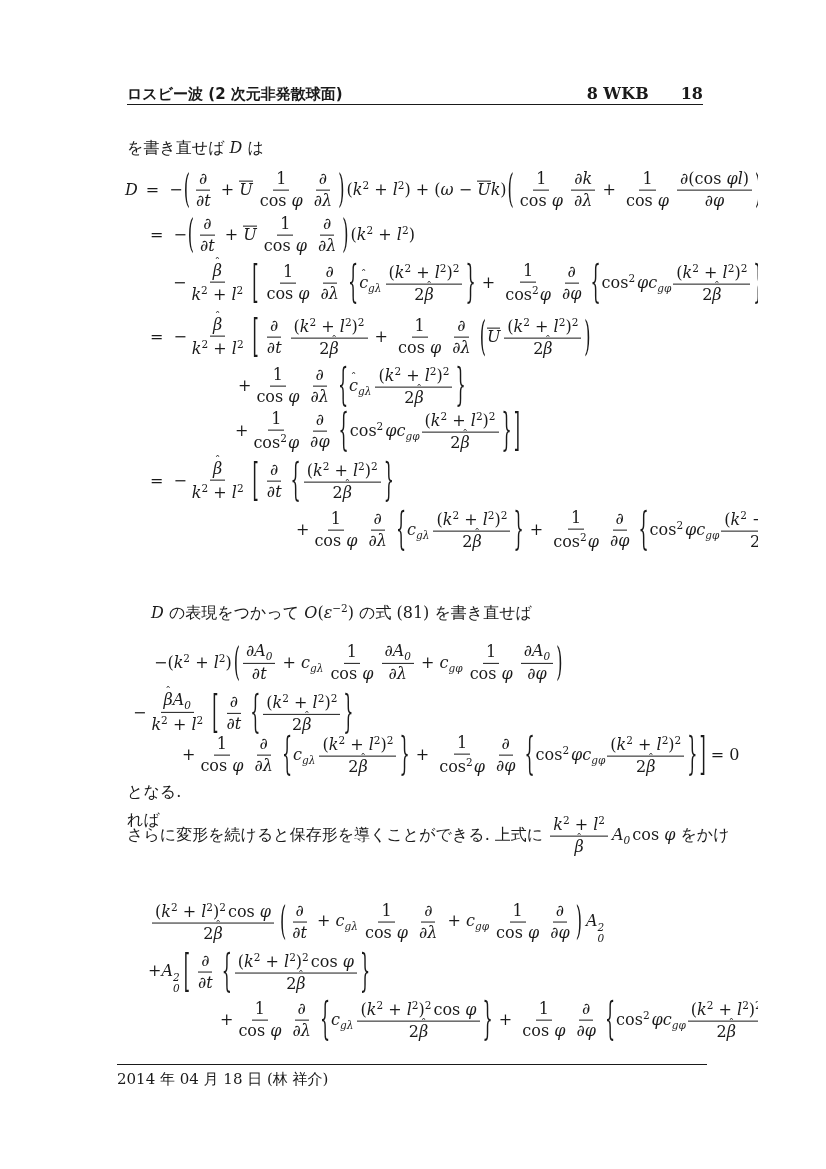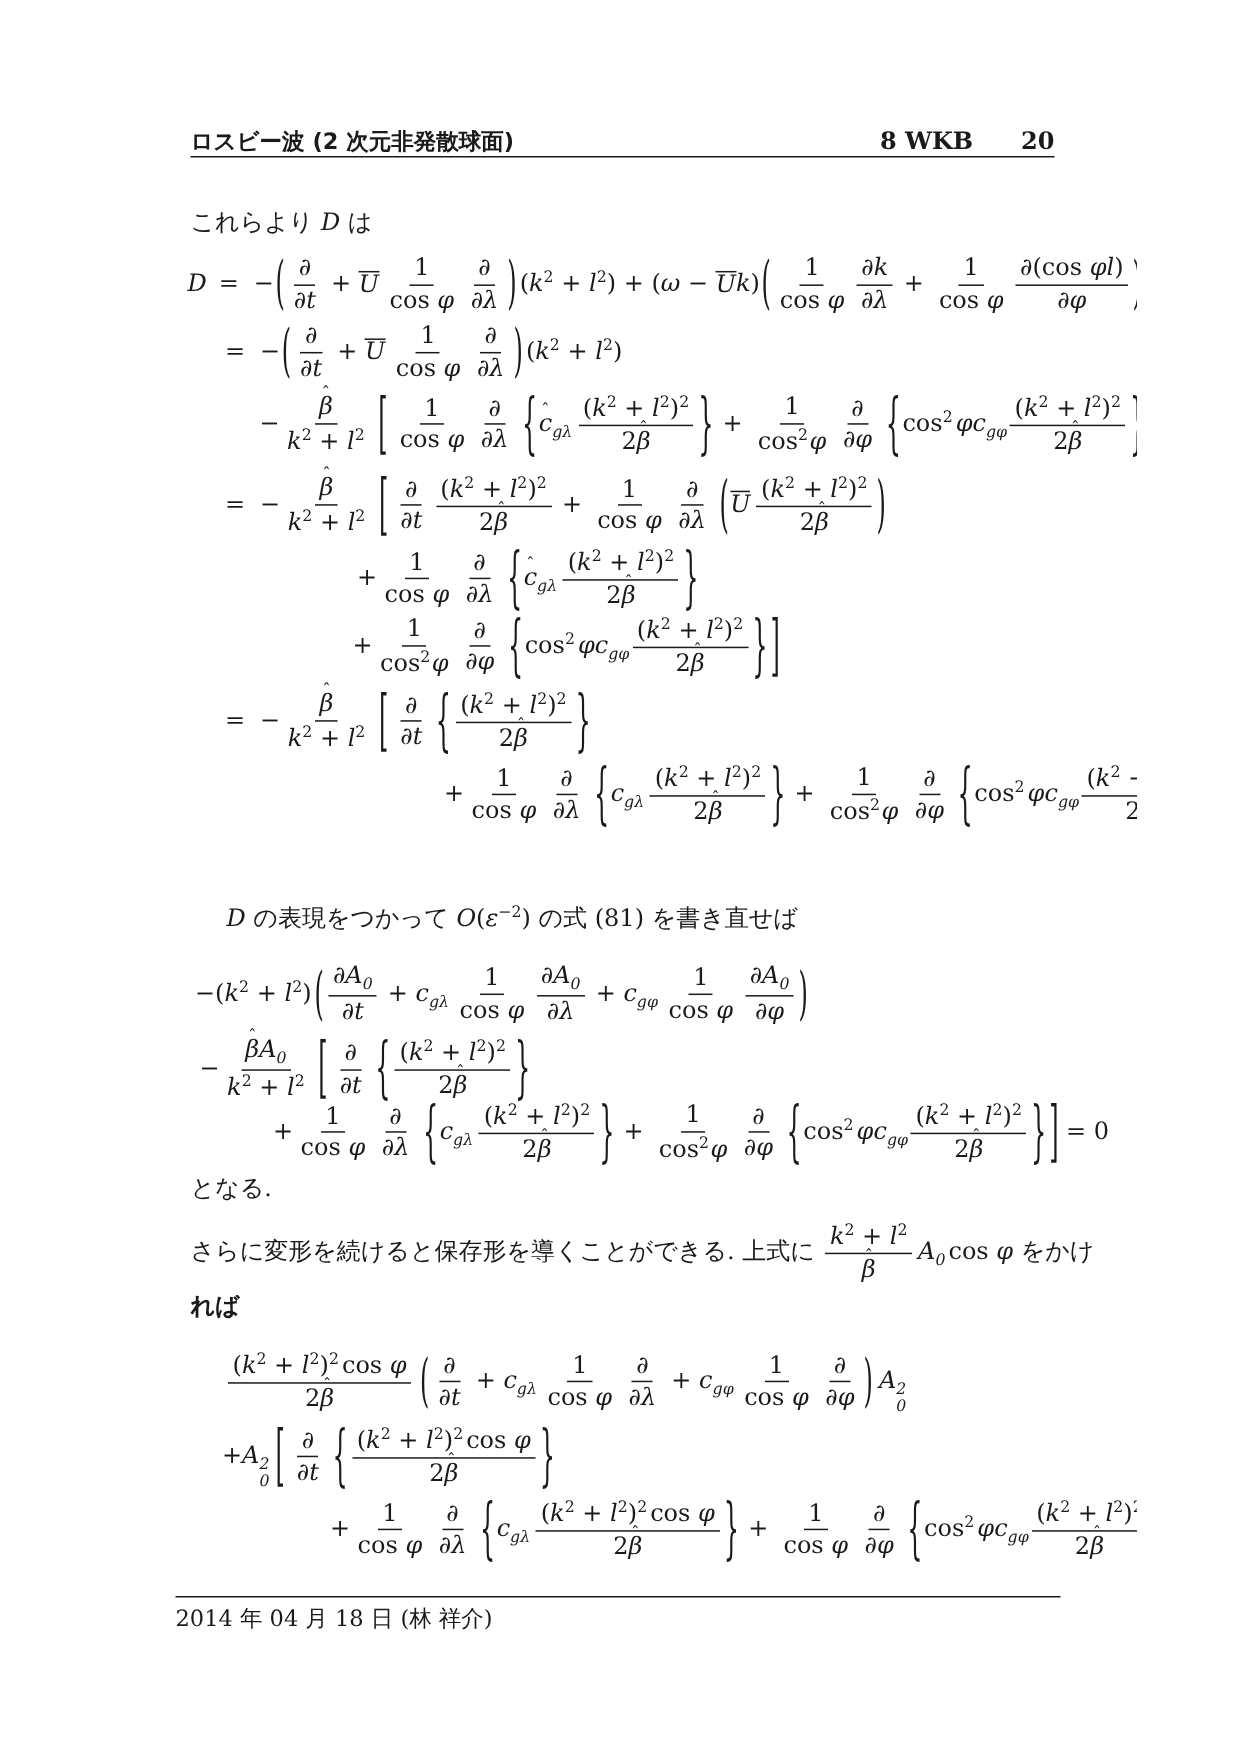--- a/index.html
+++ b/index.html
@@ -32,27 +32,27 @@
   .gap{display:inline-block;}
 </style>
 </head>
 <body>
 
 <div id="page">
   <div class="hdr">
     <span class="hdr-left">ロスビー波 (2 次元非発散球面)</span>
     <span class="hdr-right">
       <span>8  WKB</span>
-      <span>20</span>
+      <span>18</span>
     </span>
   </div>
   <div class="rule" id="hdr-rule"></div>
 
   <div id="content">
-      <div class="line" style="left: 127px; top: 148px;"><span class="rm">これらより </span><span class="it">D</span><span class="rm"> は</span></div>
+      <div class="line" style="left: 127px; top: 148px;"><span class="rm">を書き直せば </span><span class="it">D</span><span class="rm"> は</span></div>
       <div class="line" style="left: 125px; top: 190px;"><span class="it">D</span><span class="gap" style="width: 8px;"></span><span class="rm">=</span><span class="gap" style="width: 10px;"></span><span class="rm">−</span><span class="bd" style="transform: scaleY(2.4);">(</span><span class="frac">
           <span class="fn"><span class="rm">∂</span></span>
           <span class="fd"><span class="rm">∂</span><span class="it">t</span></span>
         </span><span class="rm"> + </span><span class="ol">U</span><span class="gap" style="width: 2px;"></span><span class="frac">
           <span class="fn"><span class="rm">1</span></span>
           <span class="fd"><span class="rm">cos </span><span class="it">φ</span></span>
         </span><span class="gap" style="width: 1px;"></span><span class="frac">
           <span class="fn"><span class="rm">∂</span></span>
           <span class="fd"><span class="rm">∂</span><span class="it">λ</span></span>
         </span><span class="bd" style="transform: scaleY(2.4);">)</span><span class="gap" style="width: 1px;"></span><span class="rm">(</span><span class="it">k</span><span class="sup">2</span><span class="rm"> + </span><span class="it">l</span><span class="sup">2</span><span class="rm">) + (</span><span class="it">ω</span><span class="rm"> − </span><span class="ol">U</span><span class="it">k</span><span class="rm">)</span><span class="bd" style="transform: scaleY(2.4);">(</span><span class="frac">
@@ -162,21 +162,21 @@
           <span class="fn"><span class="rm">1</span></span>
           <span class="fd"><span class="rm">cos</span><span class="sup">2</span><span class="gap" style="width: 1px;"></span><span class="it">φ</span></span>
         </span><span class="gap" style="width: 1px;"></span><span class="frac">
           <span class="fn"><span class="rm">∂</span></span>
           <span class="fd"><span class="rm">∂</span><span class="it">φ</span></span>
         </span><span class="gap" style="width: 3px;"></span><span class="bd" style="transform: scaleY(2.8);">{</span><span class="rm">cos</span><span class="sup">2</span><span class="gap" style="width: 2px;"></span><span class="it">φc</span><span class="sub">gφ</span><span class="frac">
           <span class="fn"><span class="rm">(</span><span class="it">k</span><span class="sup">2</span><span class="rm"> + </span><span class="it">l</span><span class="sup">2</span><span class="rm">)</span><span class="sup">2</span></span>
           <span class="fd"><span class="rm">2</span><span class="hatw"><span class="acc">ˆ</span><span>β</span></span></span>
         </span><span class="bd" style="transform: scaleY(2.8);">}</span><span class="bd" style="transform: scaleY(2.8);">]</span></div>
       <div class="line" style="left: 127px; top: 612px; margin-left: 24px;"><span class="it">D</span><span class="rm"> の表現をつかって </span><span class="it">O</span><span class="rm">(</span><span class="it">ε</span><span class="sup">−2</span><span class="rm">) の式 (81) を書き直せば</span></div>
-      <div class="line" style="left: 130px; top: 663px;"><span class="rm">−(</span><span class="it">k</span><span class="sup">2</span><span class="rm"> + </span><span class="it">l</span><span class="sup">2</span><span class="rm">)</span><span class="gap" style="width: 1px;"></span><span class="bd" style="transform: scaleY(2.4);">(</span><span class="frac">
+      <div class="line" style="left: 154px; top: 663px;"><span class="rm">−(</span><span class="it">k</span><span class="sup">2</span><span class="rm"> + </span><span class="it">l</span><span class="sup">2</span><span class="rm">)</span><span class="gap" style="width: 1px;"></span><span class="bd" style="transform: scaleY(2.4);">(</span><span class="frac">
           <span class="fn"><span class="rm">∂</span><span class="it">A</span><span class="sub">0</span></span>
           <span class="fd"><span class="rm">∂</span><span class="it">t</span></span>
         </span><span class="rm"> + </span><span class="it">c</span><span class="sub">gλ</span><span class="gap" style="width: 2px;"></span><span class="frac">
           <span class="fn"><span class="rm">1</span></span>
           <span class="fd"><span class="rm">cos </span><span class="it">φ</span></span>
         </span><span class="gap" style="width: 1px;"></span><span class="frac">
           <span class="fn"><span class="rm">∂</span><span class="it">A</span><span class="sub">0</span></span>
           <span class="fd"><span class="rm">∂</span><span class="it">λ</span></span>
         </span><span class="rm"> + </span><span class="it">c</span><span class="sub">gφ</span><span class="gap" style="width: 2px;"></span><span class="frac">
           <span class="fn"><span class="rm">1</span></span>
@@ -212,21 +212,21 @@
           <span class="fd"><span class="rm">∂</span><span class="it">φ</span></span>
         </span><span class="gap" style="width: 3px;"></span><span class="bd" style="transform: scaleY(2.8);">{</span><span class="rm">cos</span><span class="sup">2</span><span class="gap" style="width: 2px;"></span><span class="it">φc</span><span class="sub">gφ</span><span class="frac">
           <span class="fn"><span class="rm">(</span><span class="it">k</span><span class="sup">2</span><span class="rm"> + </span><span class="it">l</span><span class="sup">2</span><span class="rm">)</span><span class="sup">2</span></span>
           <span class="fd"><span class="rm">2</span><span class="hatw"><span class="acc">ˆ</span><span>β</span></span></span>
         </span><span class="bd" style="transform: scaleY(2.8);">}</span><span class="bd" style="transform: scaleY(2.8);">]</span><span class="gap" style="width: 4px;"></span><span class="rm">= 0</span></div>
       <div class="line" style="left: 127px; top: 792px;"><span class="rm">となる.</span></div>
       <div class="line" style="left: 127px; top: 835px;"><span class="rm">さらに変形を続けると保存形を導くことができる. 上式に </span><span class="frac">
           <span class="fn"><span class="it">k</span><span class="sup">2</span><span class="rm"> + </span><span class="it">l</span><span class="sup">2</span></span>
           <span class="fd"><span class="hatw"><span class="acc">ˆ</span><span>β</span></span></span>
         </span><span class="gap" style="width: 2px;"></span><span class="it">A</span><span class="sub">0</span><span class="gap" style="width: 2px;"></span><span class="rm">cos </span><span class="it">φ</span><span class="rm"> をかけ</span></div>
-      <div class="line" style="left: 127px; top: 871px; font-weight: bold;"><span class="rm">れば</span></div>
+      <div class="line" style="left: 127px; top: 820px;"><span class="rm">れば</span></div>
       <div class="line" style="left: 150px; top: 922px;"><span class="frac">
           <span class="fn"><span class="rm">(</span><span class="it">k</span><span class="sup">2</span><span class="rm"> + </span><span class="it">l</span><span class="sup">2</span><span class="rm">)</span><span class="sup">2</span><span class="gap" style="width: 2px;"></span><span class="rm">cos </span><span class="it">φ</span></span>
           <span class="fd"><span class="rm">2</span><span class="hatw"><span class="acc">ˆ</span><span>β</span></span></span>
         </span><span class="gap" style="width: 3px;"></span><span class="bd" style="transform: scaleY(2.4);">(</span><span class="frac">
           <span class="fn"><span class="rm">∂</span></span>
           <span class="fd"><span class="rm">∂</span><span class="it">t</span></span>
         </span><span class="rm"> + </span><span class="it">c</span><span class="sub">gλ</span><span class="gap" style="width: 2px;"></span><span class="frac">
           <span class="fn"><span class="rm">1</span></span>
           <span class="fd"><span class="rm">cos </span><span class="it">φ</span></span>
         </span><span class="gap" style="width: 1px;"></span><span class="frac">

